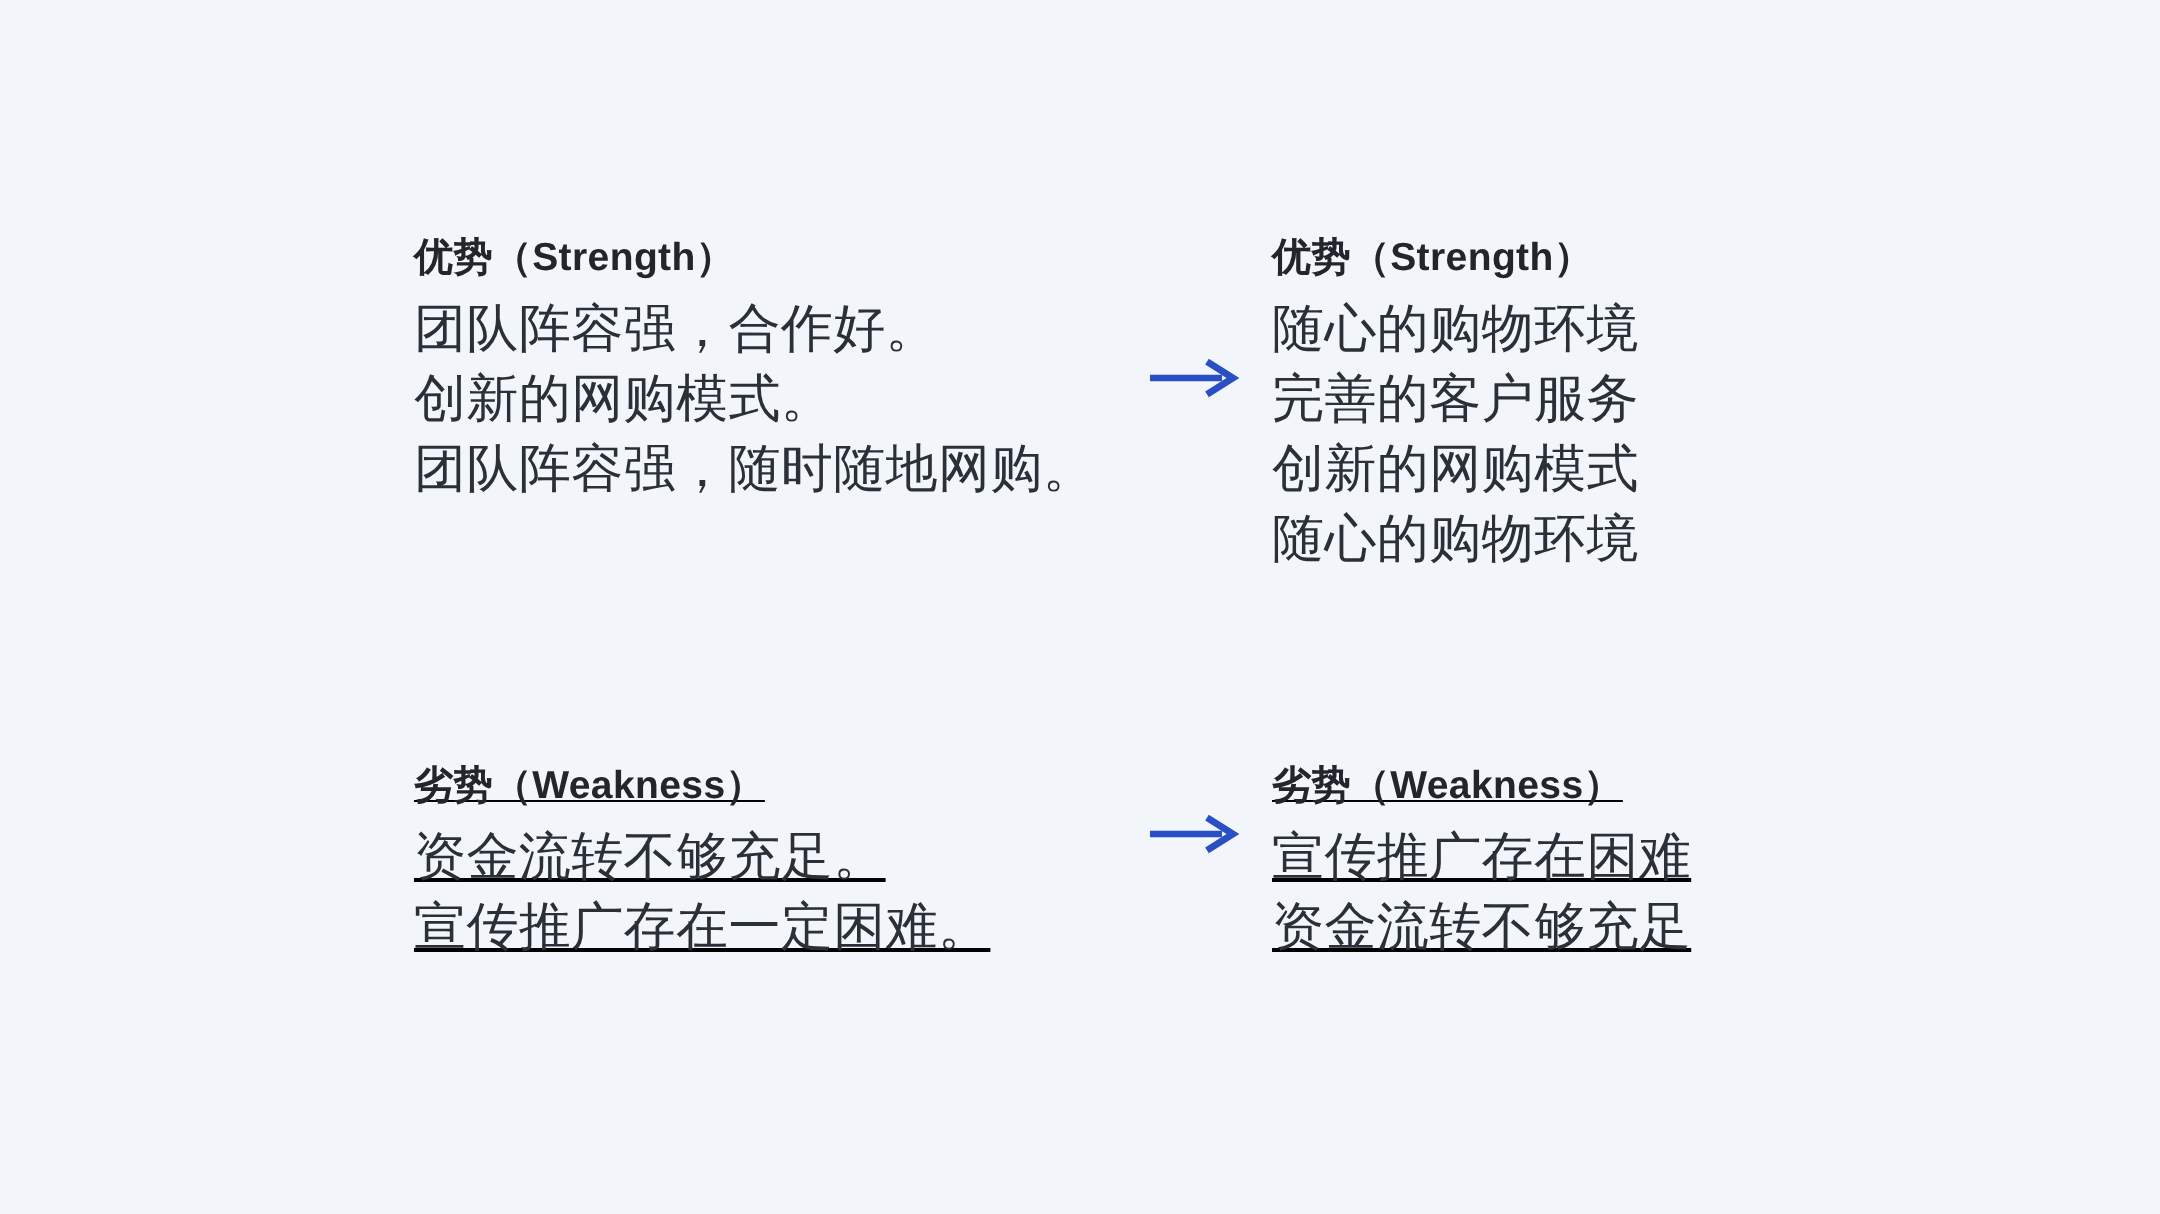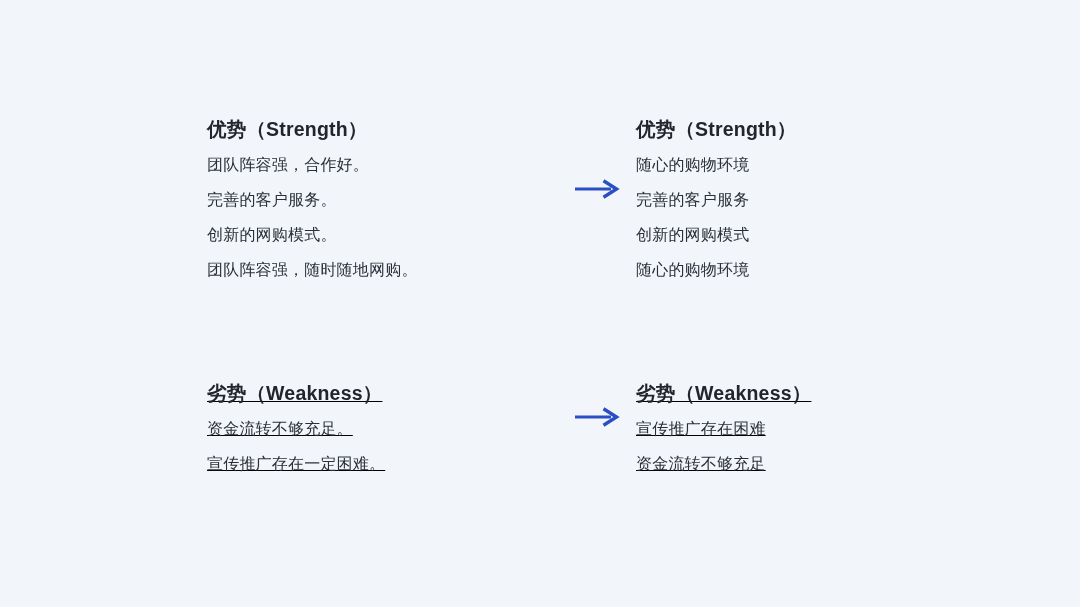--- a/index.html
+++ b/index.html
@@ -49,41 +49,40 @@
 
   .heading {
     font-size: 19.5px;
     font-weight: bold;
     color: #22262c;
     line-height: 35px;
     letter-spacing: 0.2px;
     white-space: nowrap;
   }
   .line {
-    font-size: 16px;
+    font-size: 26px;
     font-weight: normal;
     color: #2b3038;
     line-height: 35px;
     letter-spacing: 0.2px;
     white-space: nowrap;
   }
 
   .arrow-svg { display: block; }
 </style>
 </head>
 <body>
 
 <div class="canvas">
 
   <div class="group" id="group-strength">
 
     <div class="col col-before">
       <div class="heading">优势（Strength）</div>
       <div class="line">团队阵容强，合作好。</div>
-      <div class="line">完善的客户服务。</div>
       <div class="line">创新的网购模式。</div>
       <div class="line">团队阵容强，随时随地网购。</div>
     </div>
 
     <div class="arrow-cell">
       <span>
         <svg class="arrow-svg" width="46" height="22" viewBox="0 0 46 22" aria-hidden="true">
           <path d="M1 11 H37" stroke="#2a4fc4" stroke-width="3.2" stroke-linecap="butt" fill="none"></path>
           <path d="M29.5 2.8 L42.5 11 L29.5 19.2" stroke="#2a4fc4" stroke-width="3.4" fill="none" stroke-linejoin="miter" stroke-linecap="butt"></path>
         </svg>

